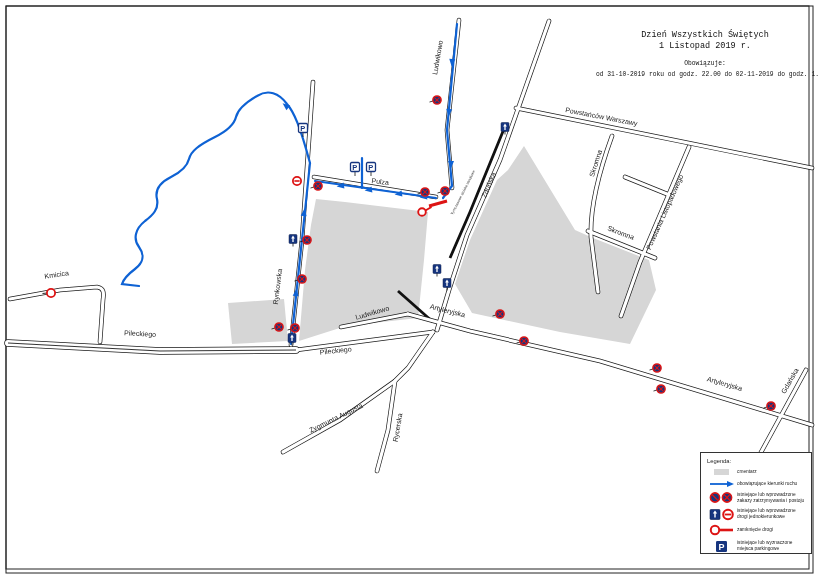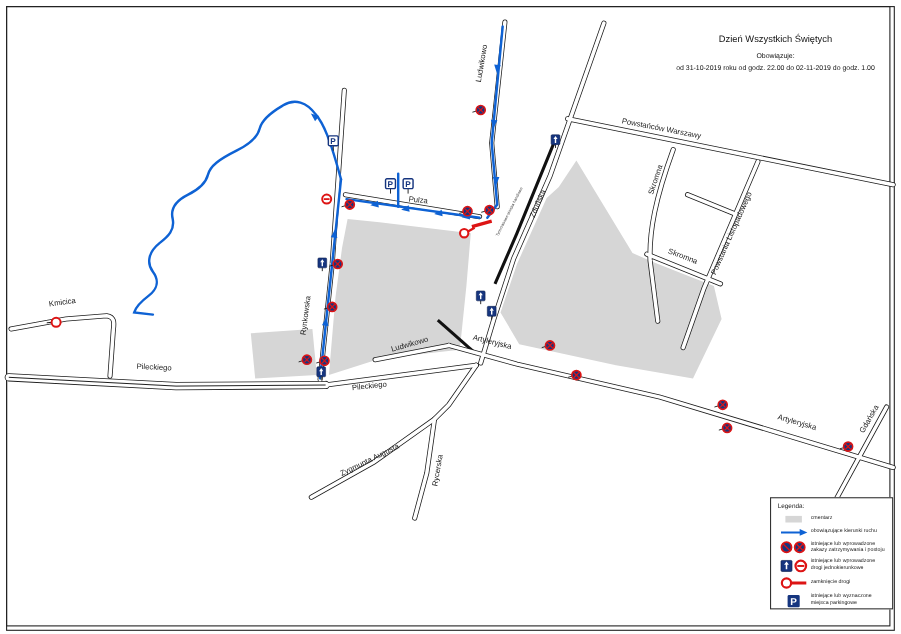--- a/index.html
+++ b/index.html
@@ -1,19 +1,19 @@
 <!DOCTYPE html>
 <html><head>
 <meta charset="utf-8">
 <style>
   html,body{margin:0;padding:0;background:#fff;}
   #page{position:relative;width:819px;height:576px;background:#fff;overflow:hidden;
         font-family:"Liberation Sans",sans-serif;color:#111;}
   #map-svg{position:absolute;left:0;top:0;}
-  #title-block{position:absolute;left:596px;top:30px;width:218px;text-align:center;}
+  #title-block{position:absolute;left:596px;top:30px;width:218px;text-align:center;font-family:Liberation Mono, monospace;}
   .t-main{font-size:8.5px;line-height:1.35;color:#111;}
   .t-sub{font-size:6.3px;line-height:1.4;color:#111;margin-top:7px;}
   .t-sub2{font-size:6.3px;color:#111;margin-top:2px;white-space:nowrap;}
   #legend-panel{position:absolute;left:700px;top:452px;width:112px;height:102px;
         background:#fff;border:1px solid #333;box-sizing:border-box;padding:5px 4px 3px 6px;}
   .lg-title{font-size:5.8px;margin-bottom:4px;color:#222;}
   .lg-row{display:flex;align-items:center;margin-bottom:3.5px;}
   .lg-icon{width:30px;flex:0 0 30px;display:flex;align-items:center;justify-content:center;}
   .lg-label{font-size:4.8px;line-height:1.2;color:#222;flex:1;}
 </style>
@@ -231,20 +231,21 @@
       </g>
       <g transform="translate(422 212)">
         <line x1="3.4" y1="-1.5" x2="9.5" y2="-5" stroke="#dd1414" stroke-width="2"></line>
         <circle cx="0" cy="0" r="3.8" fill="#fff" stroke="#dd1414" stroke-width="1.9"></circle>
       </g>
     </svg>
 
   <div id="title-block">
     <div class="t-main">
       <div>Dzień Wszystkich Świętych</div>
+      <div>1 Listopad 2019 r.</div>
     </div>
     <div class="t-sub">Obowiązuje:</div>
     <div class="t-sub2">od 31-10-2019 roku od godz. 22.00 do 02-11-2019 do godz. 1.00</div>
   </div>
 
   <div id="legend-panel">
     <div class="lg-title">Legenda:</div>
 
     <div class="lg-row">
       <span class="lg-icon">

